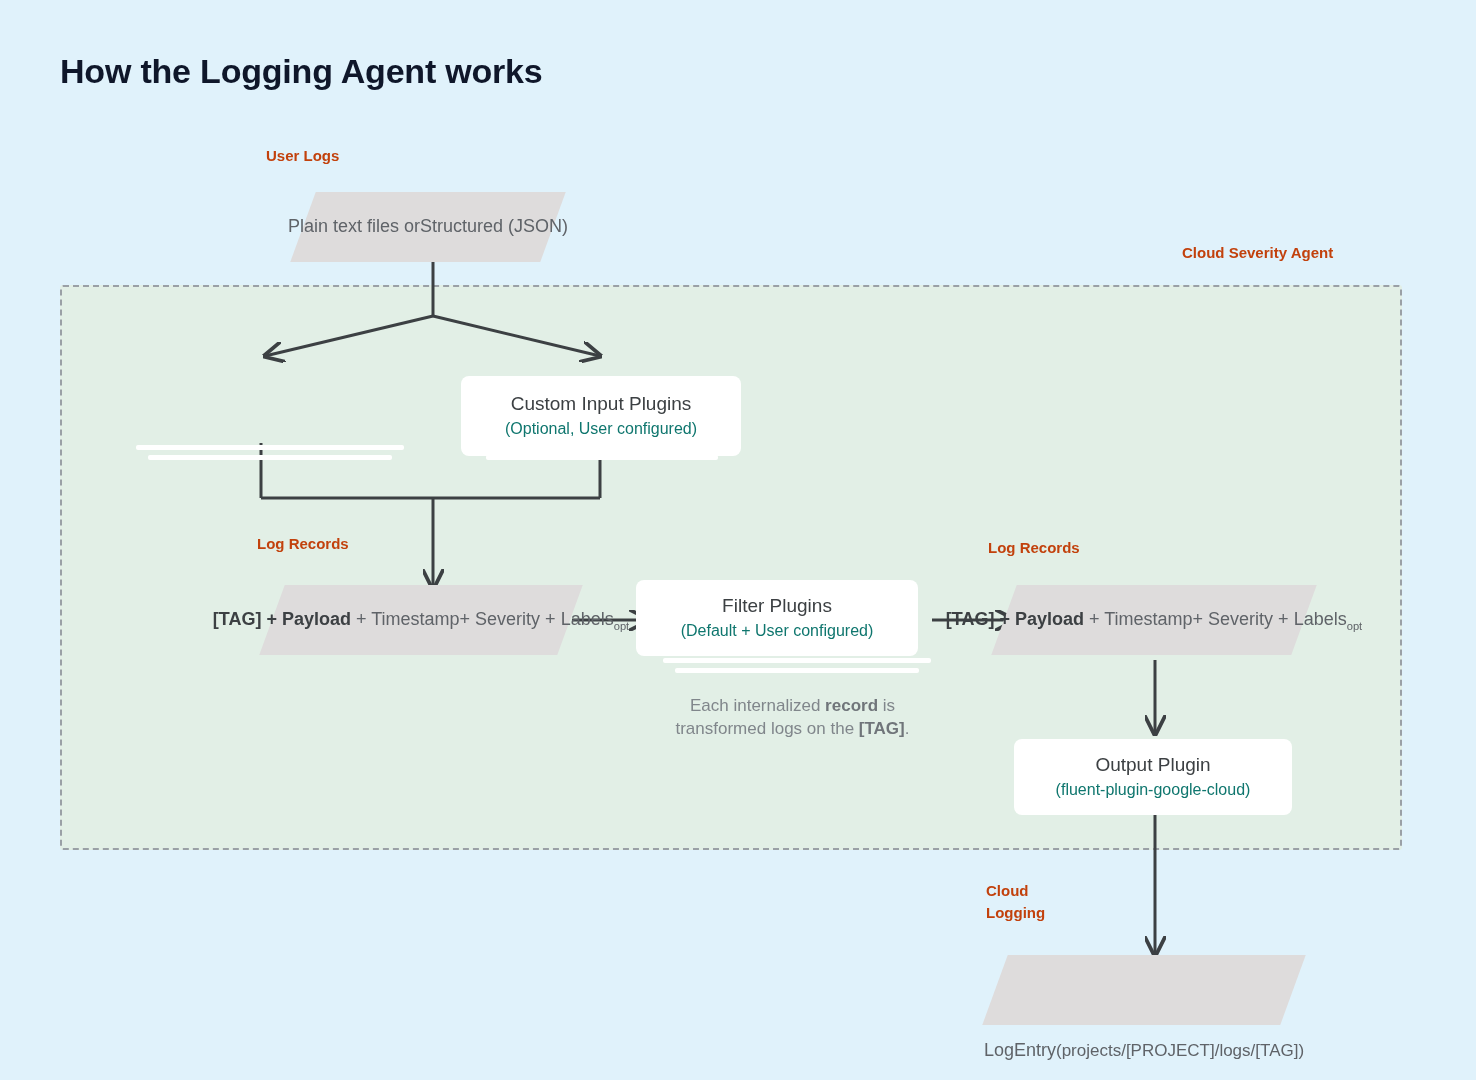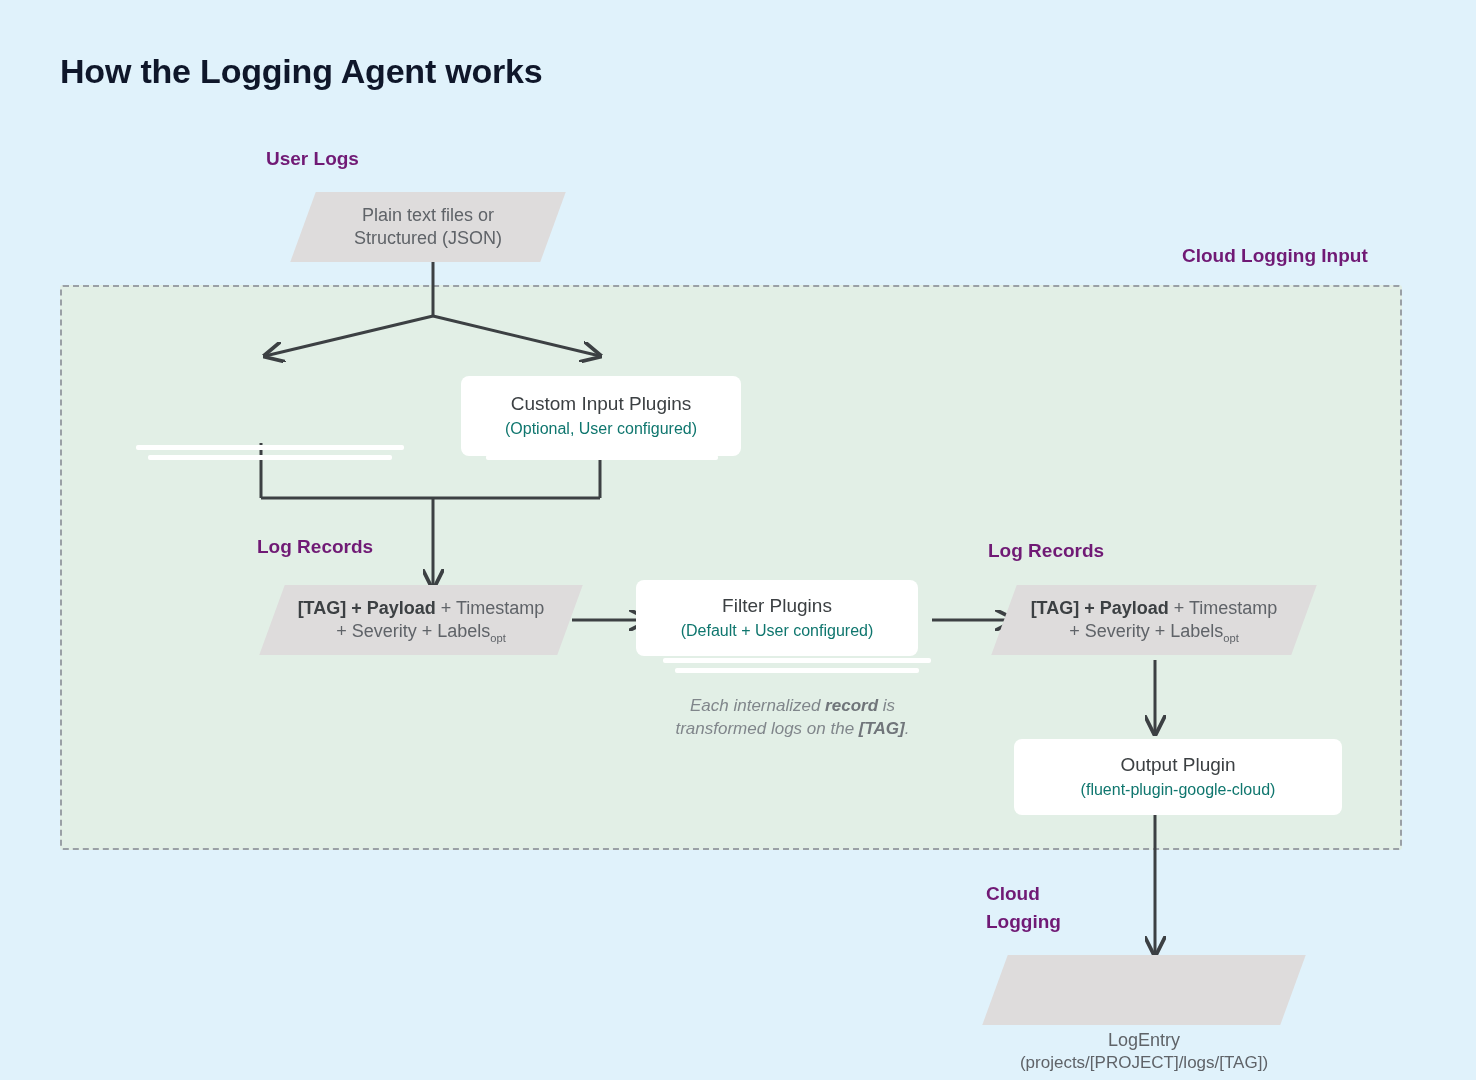--- a/index.html
+++ b/index.html
@@ -29,23 +29,23 @@
     font-size: 34px;
     font-weight: 700;
     color: #0f172a;
     letter-spacing: -0.2px;
     white-space: nowrap;
   }
 
   
   .section-label {
     position: absolute;
-    font-size: 19px;
+    font-size: 15px;
     font-weight: 700;
-    color: #701a75;
+    color: #c2410c;
     white-space: nowrap;
     line-height: 1.45;
   }
 
   
   .agent-region {
     position: absolute;
     left: 60px;
     top: 285px;
     width: 1342px;
@@ -58,21 +58,21 @@
 
   
   .para {
     position: absolute;
     background: #dedcdc;
     transform: skewX(-20deg);
   }
   .para-text {
     position: absolute;
     display: flex;
-    flex-direction: column;
+    flex-direction: row;
     align-items: center;
     justify-content: center;
     text-align: center;
     color: #5f6368;
     line-height: 1.28;
   }
   .para-text .ln { white-space: nowrap; }
   .para-text .strong { color: #3c4043; font-weight: 700; margin-top: 44px; }
   .para-text .sub {
     font-size: 0.62em;
@@ -109,21 +109,20 @@
   .stack-bar {
     position: absolute;
     background: #ffffff;
     height: 5px;
     border-radius: 2px;
   }
 
   
   .caption {
     position: absolute;
-    font-style: italic;
     font-size: 17px;
     color: #80868b;
     text-align: center;
     line-height: 1.38;
   }
   .caption b { font-weight: 700; color: #70757a; }
 
   
   #wires {
     position: absolute;
@@ -135,21 +134,21 @@
 </style>
 </head>
 <body>
 
 <div id="canvas">
 
   <div class="page-title">How the Logging Agent works</div>
 
   <div class="agent-region"></div>
 
-  <div class="section-label" style="left:1182px; top:242px;">Cloud Logging Input</div>
+  <div class="section-label" style="left:1182px; top:242px;">Cloud Severity Agent</div>
 
   <svg id="wires" viewBox="0 0 1476 1080">
     <defs>
       <marker id="arrow" viewBox="0 0 10 10" refX="9" refY="5" markerWidth="7" markerHeight="7" orient="auto-start-reverse">
         <path d="M 0 0 L 10 5 L 0 10" fill="none" stroke="#3c4043" stroke-width="1.8" stroke-linecap="round" stroke-linejoin="round"></path>
       </marker>
     </defs>
     <g stroke="#3c4043" stroke-width="3" fill="none" stroke-linecap="butt">
 
       <path d="M 433 262 L 433 316"></path>
@@ -215,21 +214,21 @@
   </div>
 
   <div class="section-label" style="left:988px; top:537px;">Log Records</div>
 
   <div class="para" style="left:1004px; top:585px; width:300px; height:70px;"></div>
   <div class="para-text" style="left:1004px; top:585px; width:300px; height:70px; font-size:18px;">
     <span class="ln"><span class="strong">[TAG] + Payload</span><span> + Timestamp</span></span>
     <span class="ln"><span>+ Severity + Labels</span><span class="sub">opt</span></span>
   </div>
 
-  <div class="card" style="left:1014px; top:739px; width:328px; height:76px;">
+  <div class="card" style="left:1014px; top:739px; width:278px; height:76px;">
     <span class="title">Output Plugin</span>
     <span class="subtitle">(fluent-plugin-google-cloud)</span>
   </div>
 
   <div class="section-label" style="left:986px; top:880px;">
     <div>Cloud</div>
     <div>Logging</div>
   </div>
 
   <div class="para" style="left:995px; top:955px; width:298px; height:70px;"></div>

